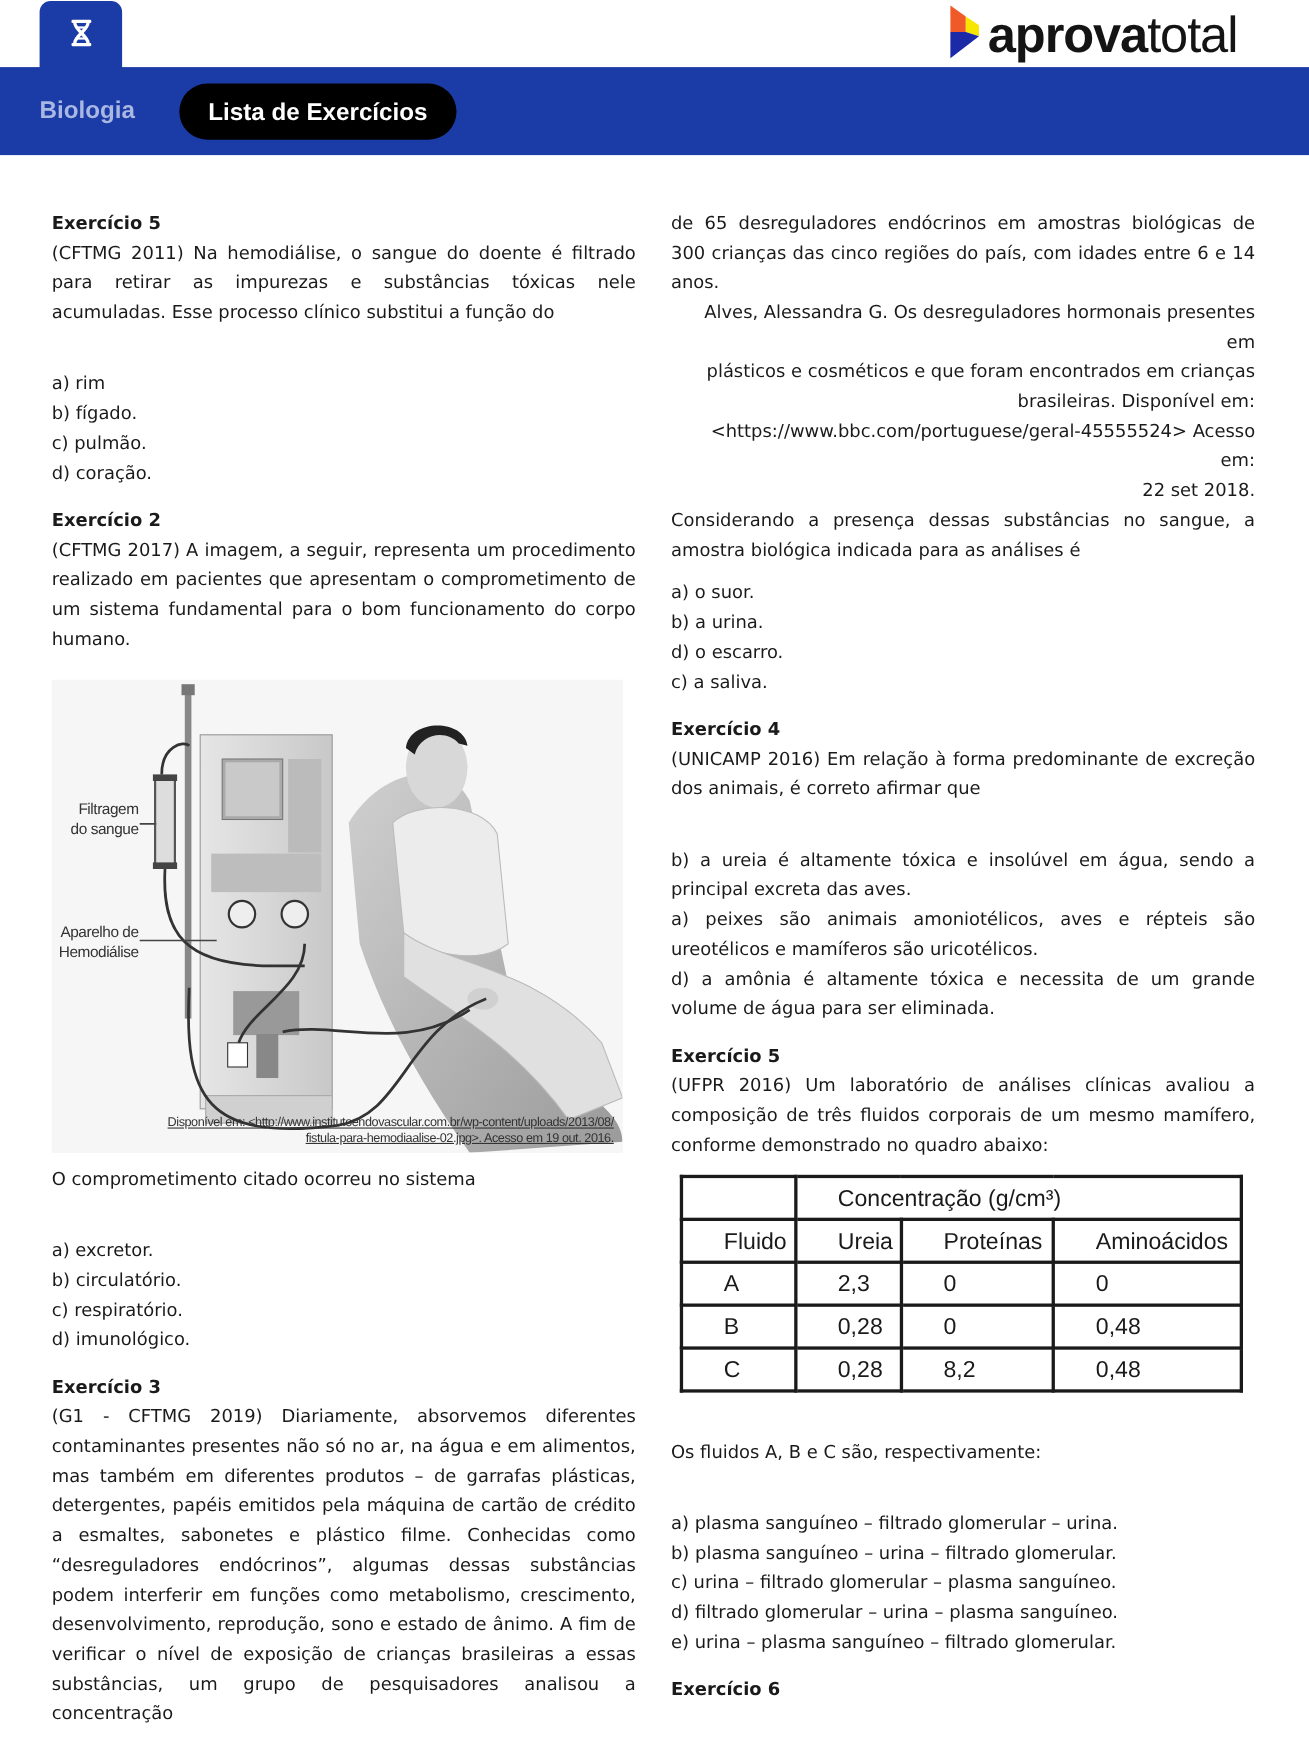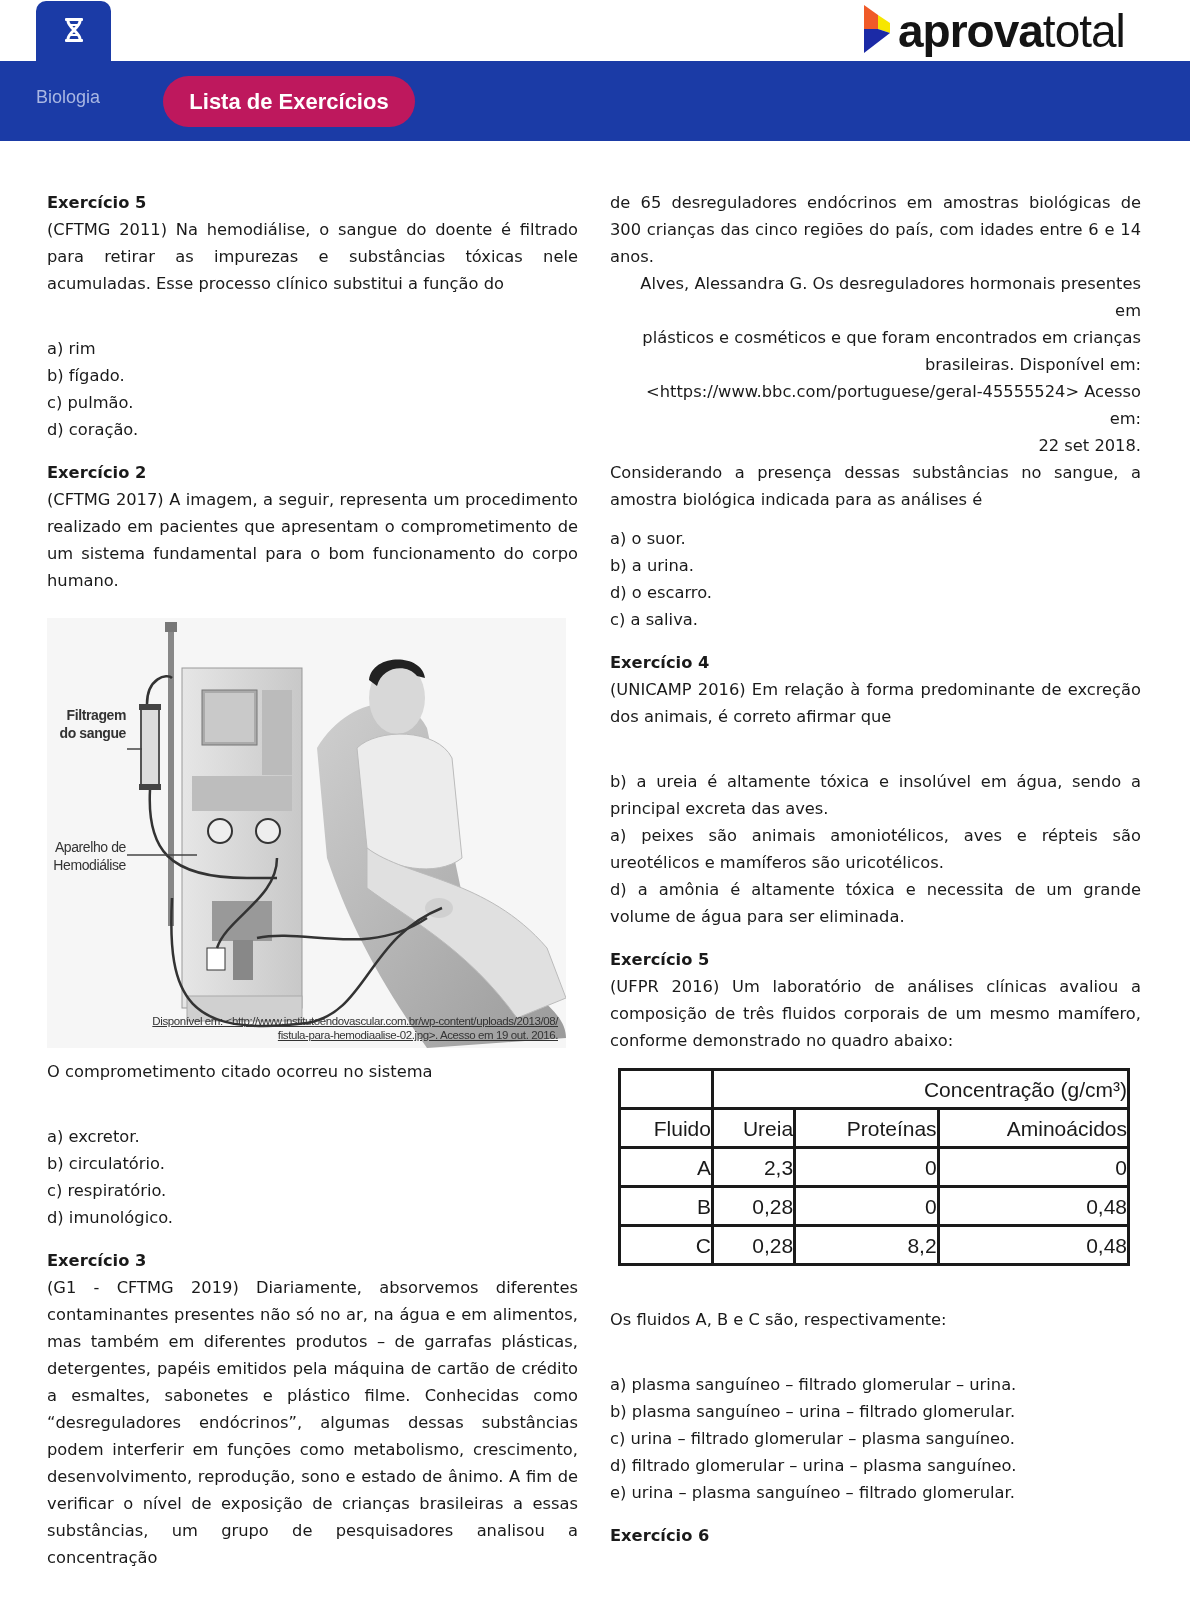--- a/index.html
+++ b/index.html
@@ -12,26 +12,26 @@
     background: #1b3ba6; border-radius: 10px 10px 0 0;
     display: flex; align-items: center; justify-content: center;
   }
   .subject-tab svg { width: 22px; height: 26px; }
   .header-bar {
     position: absolute; left: 0; top: 61px; width: 1190px; height: 80px;
     background: #1b3ba6;
   }
   .crumb-subject {
     position: absolute; left: 36px; top: 26px;
-    font-size: 18px; font-weight: normal; color: #a9b7e3;
+    font-size: 22px; font-weight: bold; color: #a9b7e3;
     font-family: "Liberation Sans", sans-serif;
   }
   .crumb-pill {
     position: absolute; left: 163px; top: 15px; height: 51px; width: 252px;
-    border-radius: 26px; background: #be185d;
+    border-radius: 26px; background: #000000;
     display: flex; align-items: center; justify-content: center;
     font-size: 22px; font-weight: bold; color: #ffffff;
     font-family: "Liberation Sans", sans-serif;
   }
   .logo {
     position: absolute; left: 862px; top: 4px; height: 54px; display: flex; align-items: center;
   }
   .logo svg { width: 30px; height: 52px; margin-right: 6px; }
   .logo-text { font-family: "Liberation Sans", sans-serif; font-size: 46px; color: #141414; letter-spacing: -1px; line-height: 1; }
   .logo-text .bold { font-weight: bold; }
@@ -63,21 +63,21 @@
     position: absolute; right: 8px; bottom: 6px; font-family: "Liberation Sans", sans-serif;
     font-size: 11.5px; line-height: 14px; color: #333; text-align: right; letter-spacing: -0.4px; text-decoration: underline;
   }
 
   
   .data-table {
     border-collapse: collapse; margin: 14px 0 0 8px; width: 512px;
     font-family: "Liberation Sans", sans-serif; font-size: 21px; color: #1a1a1a;
   }
   .data-table td, .data-table th {
-    border: 3px solid #1a1a1a; height: 39px; text-align: right; font-weight: normal;
+    border: 3px solid #1a1a1a; height: 39px; text-align: left; font-weight: normal; padding-left: 37px;
   }
 </style>
 </head>
 <body>
 
 <div class="subject-tab">
   <span>
     <svg viewBox="0 0 22 26">
       <rect x="2" y="1" width="18" height="3" rx="1" fill="#fff"></rect>
       <rect x="2" y="22" width="18" height="3" rx="1" fill="#fff"></rect>
@@ -166,21 +166,21 @@
 
         <path d="M103 172 C100 230, 120 260, 200 260 L230 260" stroke="#333" stroke-width="2.5" fill="none"></path>
         <path d="M100 86 C100 60, 120 55, 125 60" stroke="#333" stroke-width="2.5" fill="none"></path>
         <path d="M125 280 C120 380, 140 420, 260 405 C320 395, 320 320, 395 290" stroke="#333" stroke-width="2.5" fill="none"></path>
         <path d="M210 320 C260 310, 320 340, 380 300" stroke="#333" stroke-width="2.5" fill="none"></path>
         <path d="M230 240 C230 280, 180 300, 170 330" stroke="#333" stroke-width="2.5" fill="none"></path>
 
         <line x1="80" y1="131" x2="95" y2="131" stroke="#444" stroke-width="1.5"></line>
         <line x1="80" y1="237" x2="150" y2="237" stroke="#444" stroke-width="1.5"></line>
       </svg>
-      <div class="fig-label" style="left:4px; top:88px; width:75px;font-weight:bold;">
+      <div class="fig-label" style="left:4px; top:108px; width:75px;">
         <div>Filtragem</div>
         <div>do sangue</div>
       </div>
       <div class="fig-label" style="left:0px; top:220px; width:79px;">
         <div>Aparelho de</div>
         <div>Hemodiálise</div>
       </div>
       <div class="fig-credit">
         <div>Disponível em: &lt;http://www.institutoendovascular.com.br/wp-content/uploads/2013/08/</div>
         <div>fistula-para-hemodiaalise-02.jpg&gt;. Acesso em 19 out. 2016.</div>

